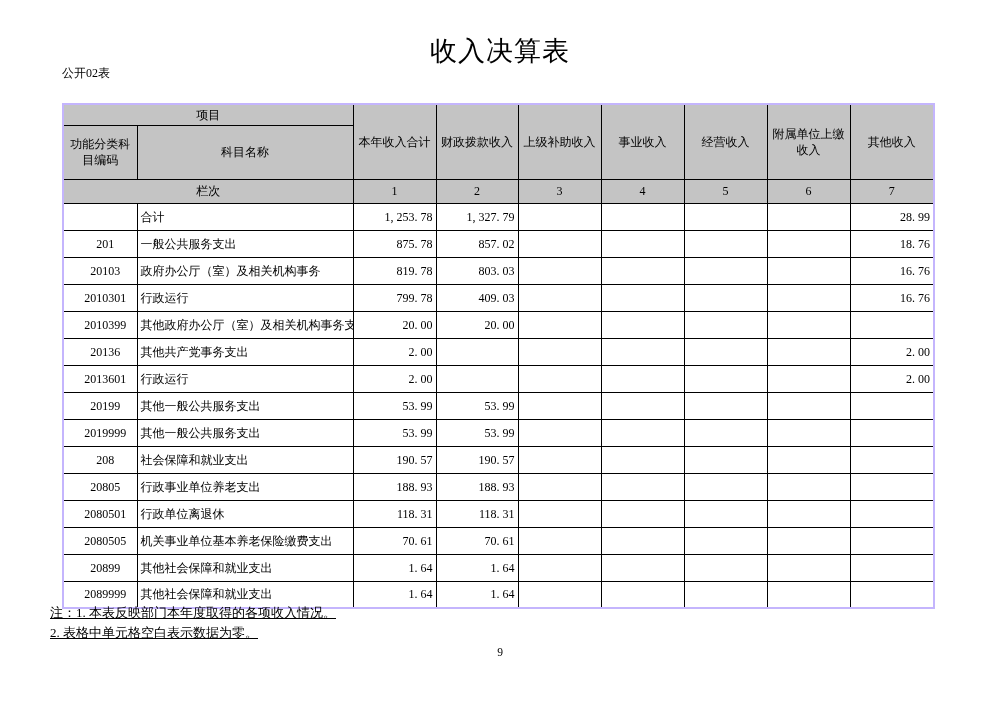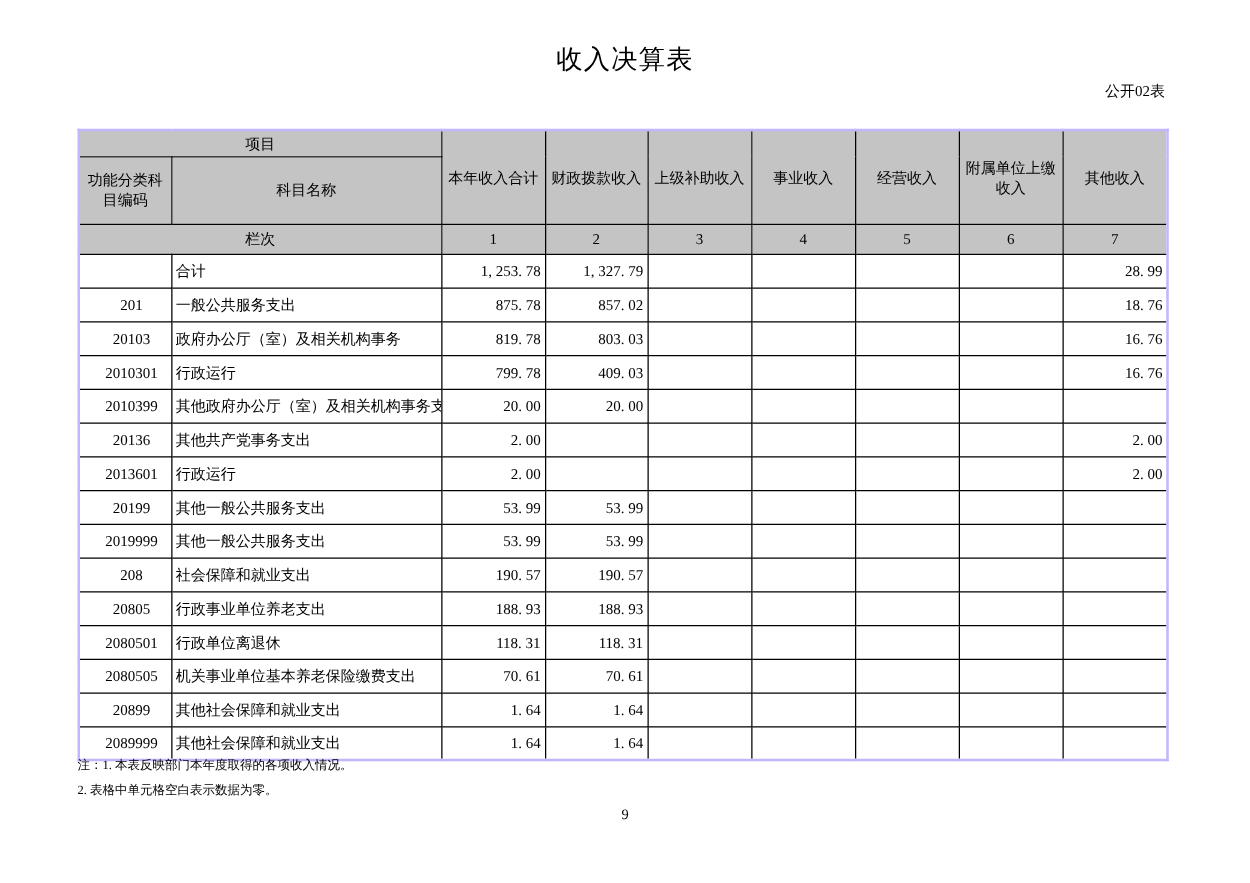--- a/index.html
+++ b/index.html
@@ -14,30 +14,29 @@
     height: 706px;
     background: #ffffff;
     overflow: hidden;
   }
   .doc-title {
     position: absolute;
     top: 33px;
     left: 0;
     width: 1000px;
     text-align: center;
-    font-size: 21px;
+    font-size: 27px;
     font-weight: normal;
     letter-spacing: 1px;
   }
   .table-code {
     position: absolute;
     top: 65px;
     left: 62px;
     width: 870px;
-    text-align: right;
     font-size: 12px;
   }
   .meta-line {
     position: absolute;
     top: 86px;
     left: 62px;
     width: 870px;
     display: flex;
     justify-content: space-between;
     font-size: 12.5px;
@@ -80,23 +79,24 @@
     white-space: nowrap;
   }
   td.cell-num {
     text-align: right;
     padding-right: 3px;
     white-space: nowrap;
   }
   .notes {
     position: absolute;
     top: 603px;
-    left: 62px;
-    font-size: 10px;
+    left: 50px;
+    font-size: 13px;
     line-height: 20px;
+    text-decoration: underline;
   }
   .note-2 { }
   .page-number {
     position: absolute;
     top: 646px;
     left: 0;
     width: 1000px;
     text-align: center;
     font-size: 11.5px;
   }

